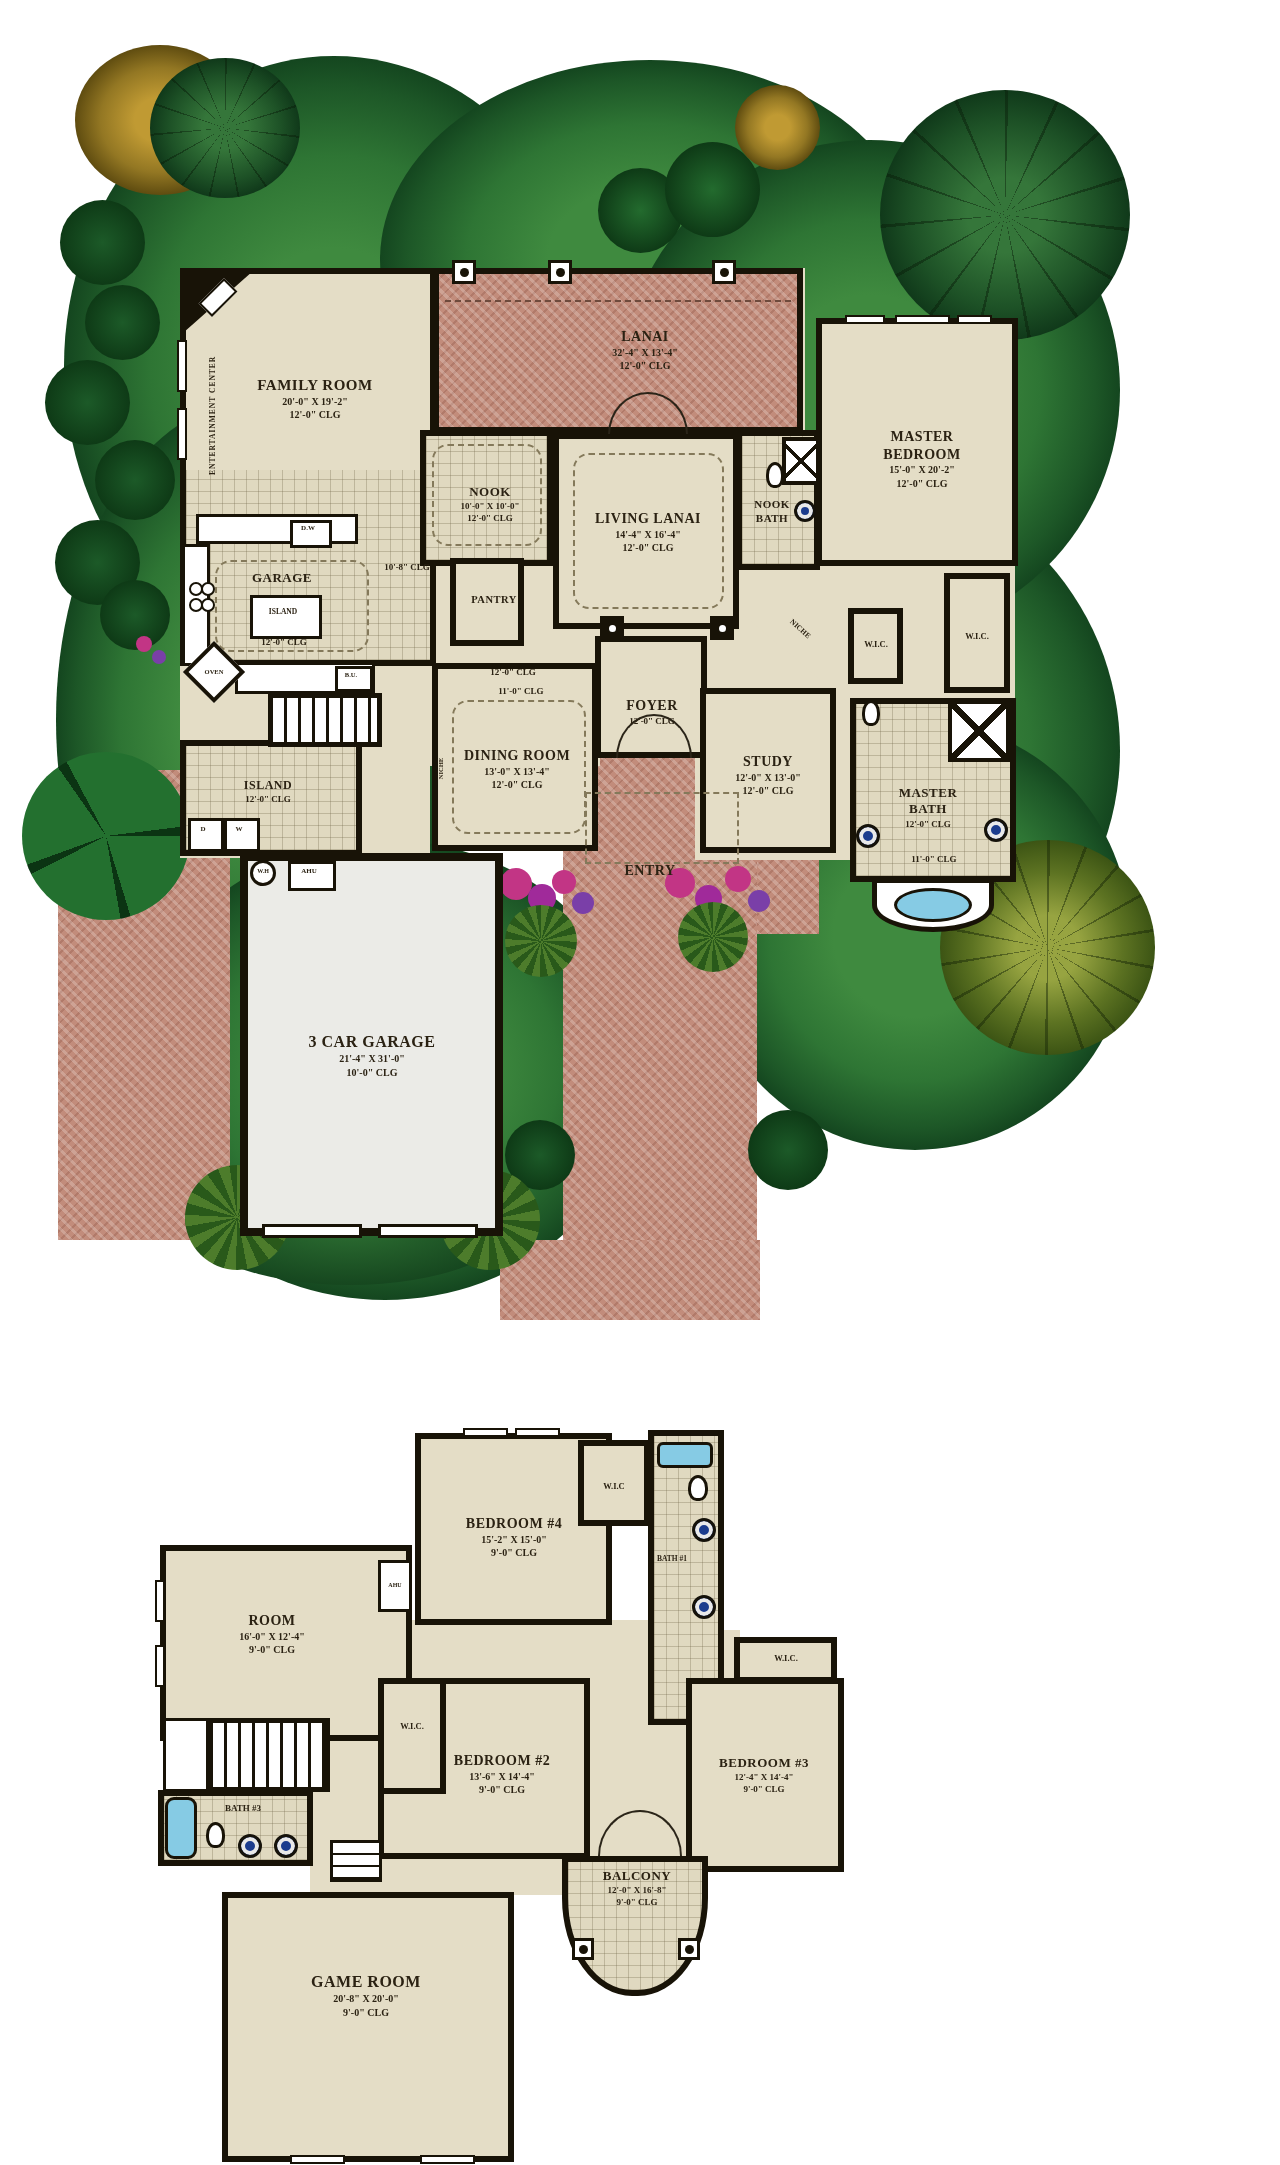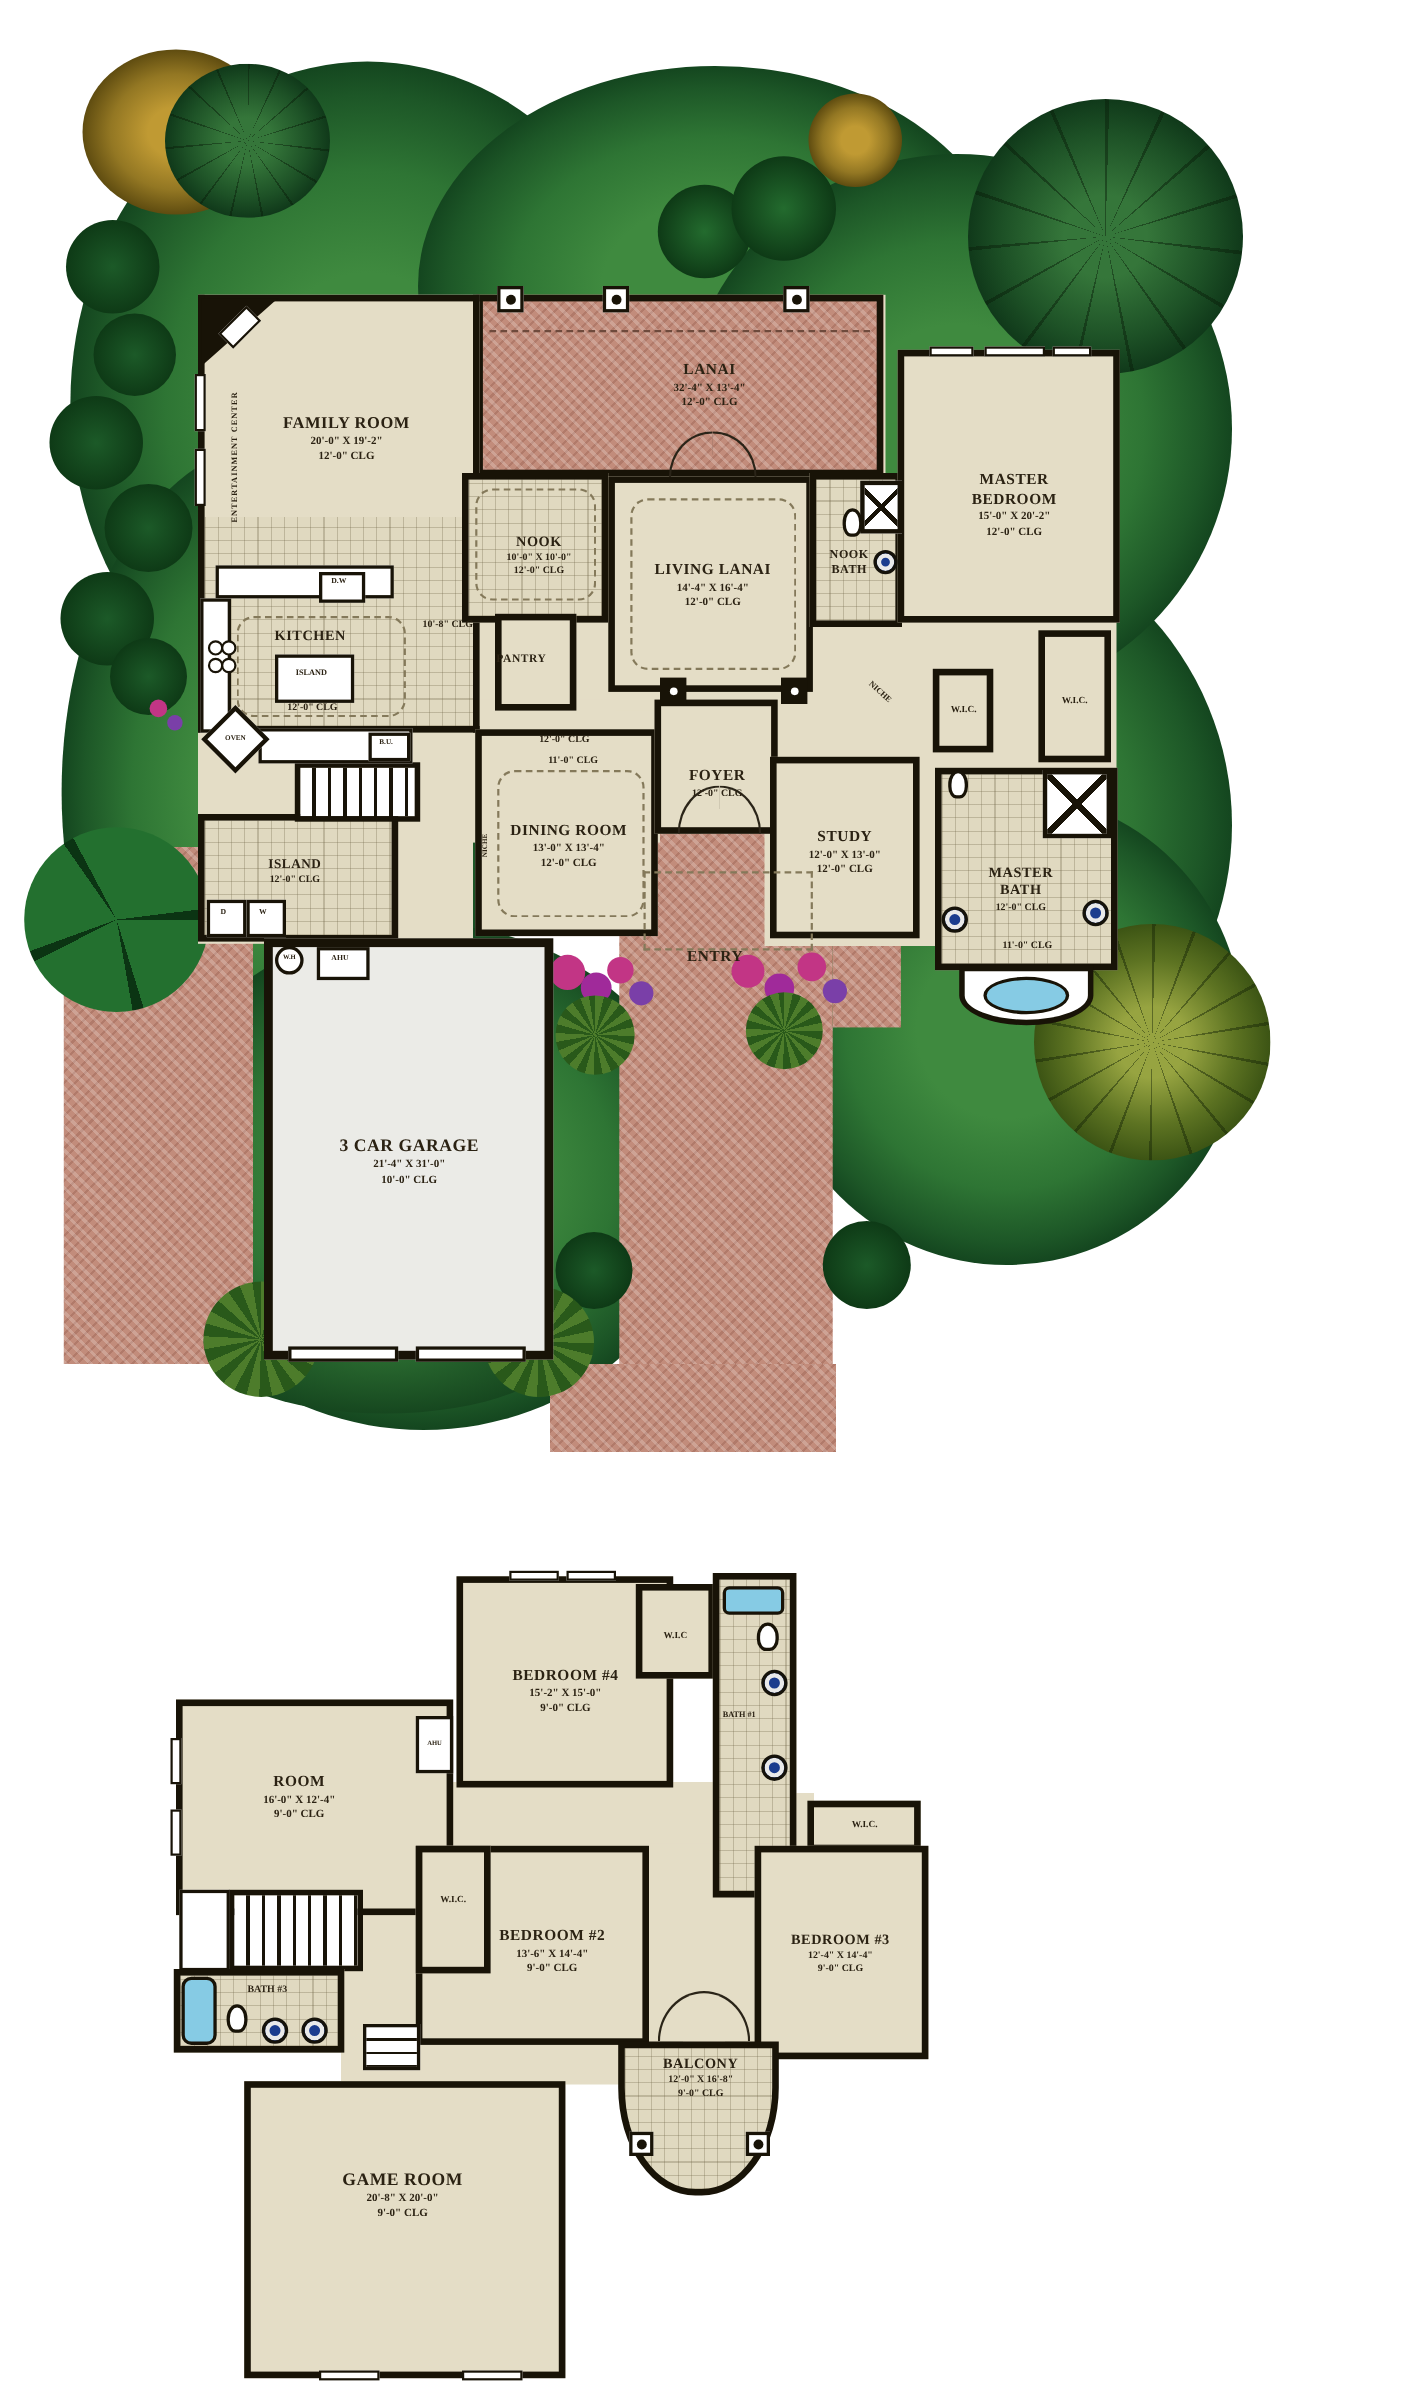--- a/index.html
+++ b/index.html
@@ -215,27 +215,27 @@
       <div class="nm" style="font-size:13px">NOOK</div>
       <div class="dm" style="font-size:9px">10'-0" X 10'-0"</div>
       <div class="dm" style="font-size:9px">12'-0" CLG</div>
     </div>
     <div class="lbl" style="left:648px;top:510px;width:160px">
       <div class="nm">LIVING LANAI</div>
       <div class="dm">14'-4" X 16'-4"</div>
       <div class="dm">12'-0" CLG</div>
     </div>
     <div class="lbl" style="left:282px;top:570px;width:110px">
-      <div class="nm" style="font-size:13px">KITCHEN</div>
+      <div class="nm" style="font-size:13px">GARAGE</div>
     </div>
     <div class="lbl" style="left:284px;top:636px;width:90px">
       <div class="dm" style="font-size:9px">12'-0" CLG</div>
     </div>
     <div class="sm" style="left:407px;top:563px;font-size:9px">10'-8" CLG</div>
-    <div class="lbl" style="left:474px;top:593px;width:80px">
+    <div class="lbl" style="left:494px;top:593px;width:80px">
       <div class="nm" style="font-size:10.5px">PANTRY</div>
     </div>
     <div class="lbl" style="left:772px;top:498px;width:60px">
       <div class="nm" style="font-size:11px">NOOK BATH</div>
     </div>
     <div class="sm" style="left:513px;top:668px;font-size:9px">12'-0" CLG</div>
     <div class="sm" style="left:521px;top:687px;font-size:9px">11'-0" CLG</div>
     <div class="lbl" style="left:517px;top:747px;width:150px">
       <div class="nm">DINING ROOM</div>
       <div class="dm">13'-0" X 13'-4"</div>

